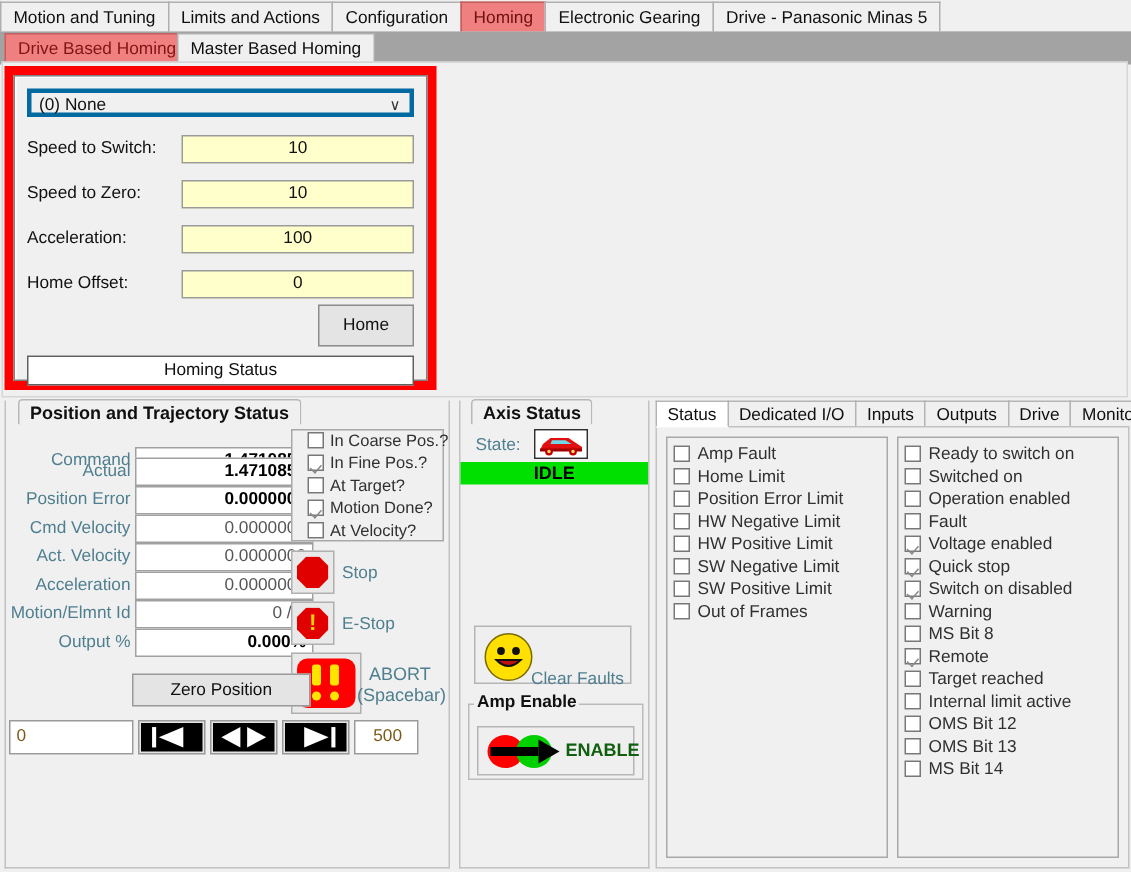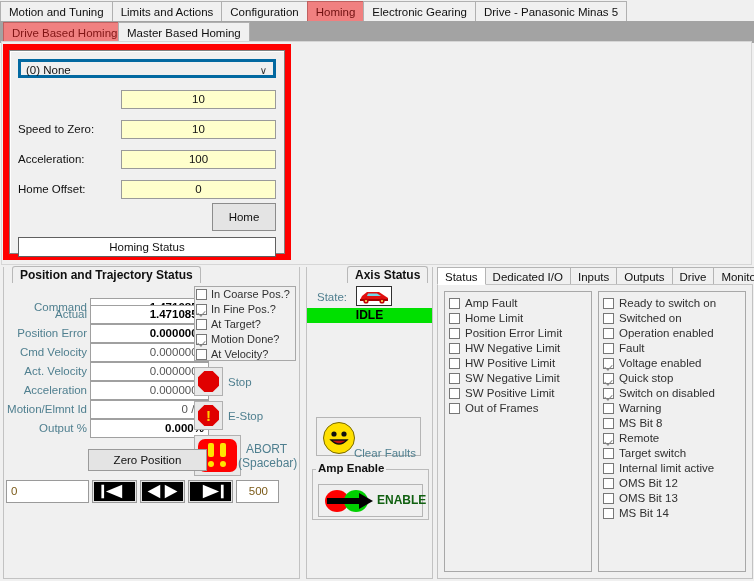--- a/index.html
+++ b/index.html
@@ -70,21 +70,21 @@
   .prow{position:absolute;left:2px;height:19px;}
   .plabel{position:absolute;right:0;top:0;line-height:19px;font-size:11.5px;
      color:#4f7f8f;text-align:right;white-space:nowrap;}
   .pfield{position:absolute;left:84px;top:0;width:119px;height:19px;background:#fff;
      border:1px solid #a0a0a0;box-sizing:border-box;text-align:right;padding-right:4px;
      line-height:17px;font-size:11.5px;color:#555;}
   .pfield.bold{color:#000;font-weight:bold;}
 
   .cbbox{position:absolute;left:190px;top:2px;width:102px;height:75px;
      background:#f0f0f0;border:1px solid #a8a8a8;box-sizing:border-box;}
-  .cbrow{position:relative;height:14px;margin:1px 0 0 1px;font-size:11px;color:#303030;white-space:nowrap;}
+  .cbrow{position:relative;height:14px;margin:1px 0 0 10px;font-size:11px;color:#303030;white-space:nowrap;}
   .cbsq{display:inline-block;width:11px;height:11px;background:#fff;border:1px solid #777;
      box-sizing:border-box;vertical-align:-2px;margin-right:4px;position:relative;}
   .cbsq.on::after{content:"";position:absolute;left:2px;top:4px;width:4px;height:6px;
      border:solid #888;border-width:0 1.5px 1.5px 0;transform:rotate(42deg);}
 
   .stopbtn{position:absolute;width:29px;height:29px;background:#e9e9e9;
      border:1px solid #b0b0b0;box-sizing:border-box;}
   .octa{position:absolute;left:3px;top:3px;width:21px;height:21px;background:#e00000;
      clip-path:polygon(30% 0,70% 0,100% 30%,100% 70%,70% 100%,30% 100%,0 70%,0 30%);}
   .bang{position:absolute;left:50%;top:3px;transform:translateX(-50%);
@@ -167,20 +167,21 @@
   <div class="redframe">
     <div class="redframe-in">
 
       <div class="combo">
         <span>(0) None</span>
         <span class="chev">∨</span>
       </div>
 
       <div id="homing-fields">
           <div class="frow" style="top: 39px; width: 258px;">
+            <div class="flabel">Speed to Switch:</div>
             <div class="fval">10</div>
           </div>
           <div class="frow" style="top: 69px; width: 258px;">
             <div class="flabel">Speed to Zero:</div>
             <div class="fval">10</div>
           </div>
           <div class="frow" style="top: 99px; width: 258px;">
             <div class="flabel">Acceleration:</div>
             <div class="fval">100</div>
           </div>
@@ -299,21 +300,21 @@
             </svg>
           </div>
         </div>
 
         <div class="numfield" style="left:230px;width:43px;padding-right:10px;text-align:right;">500</div>
       </div>
     </div>
   </div>
 
   <div class="group" id="axis-group">
-    <div class="grouptab" style="left:7px;margin-left:33px;">Axis Status</div>
+    <div class="grouptab" style="left:7px;">Axis Status</div>
 
     <div class="axisbody">
       <div class="statelabel">State:</div>
 
       <div class="carbox">
         <svg width="34" height="18" viewBox="0 0 34 18">
           <rect width="34" height="18" fill="#ffffff"></rect>
           <path d="M3 13 L5 9 L10 5 L22 5 L28 9 L31 11 L31 13 Z" fill="#e01010"></path>
           <path d="M11 6.5 L20 6.5 L24 9 L10 9 Z" fill="#6fd8e8"></path>
           <rect x="3" y="12" width="28" height="2" fill="#a00000"></rect>
@@ -375,21 +376,21 @@
         <div class="lrow"><span class="lsq"></span><span>Ready to switch on</span></div>
         <div class="lrow"><span class="lsq"></span><span>Switched on</span></div>
         <div class="lrow"><span class="lsq"></span><span>Operation enabled</span></div>
         <div class="lrow"><span class="lsq"></span><span>Fault</span></div>
         <div class="lrow"><span class="lsq on"></span><span>Voltage enabled</span></div>
         <div class="lrow"><span class="lsq on"></span><span>Quick stop</span></div>
         <div class="lrow"><span class="lsq on"></span><span>Switch on disabled</span></div>
         <div class="lrow"><span class="lsq"></span><span>Warning</span></div>
         <div class="lrow"><span class="lsq"></span><span>MS Bit 8</span></div>
         <div class="lrow"><span class="lsq on"></span><span>Remote</span></div>
-        <div class="lrow"><span class="lsq"></span><span>Target switch</span></div>
+        <div class="lrow"><span class="lsq"></span><span>Target reached</span></div>
         <div class="lrow"><span class="lsq"></span><span>Internal limit active</span></div>
         <div class="lrow"><span class="lsq"></span><span>OMS Bit 12</span></div>
         <div class="lrow"><span class="lsq"></span><span>OMS Bit 13</span></div>
         <div class="lrow"><span class="lsq"></span><span>MS Bit 14</span></div>
       </div>
   </div>
 
 </div>
 
 </body></html>

